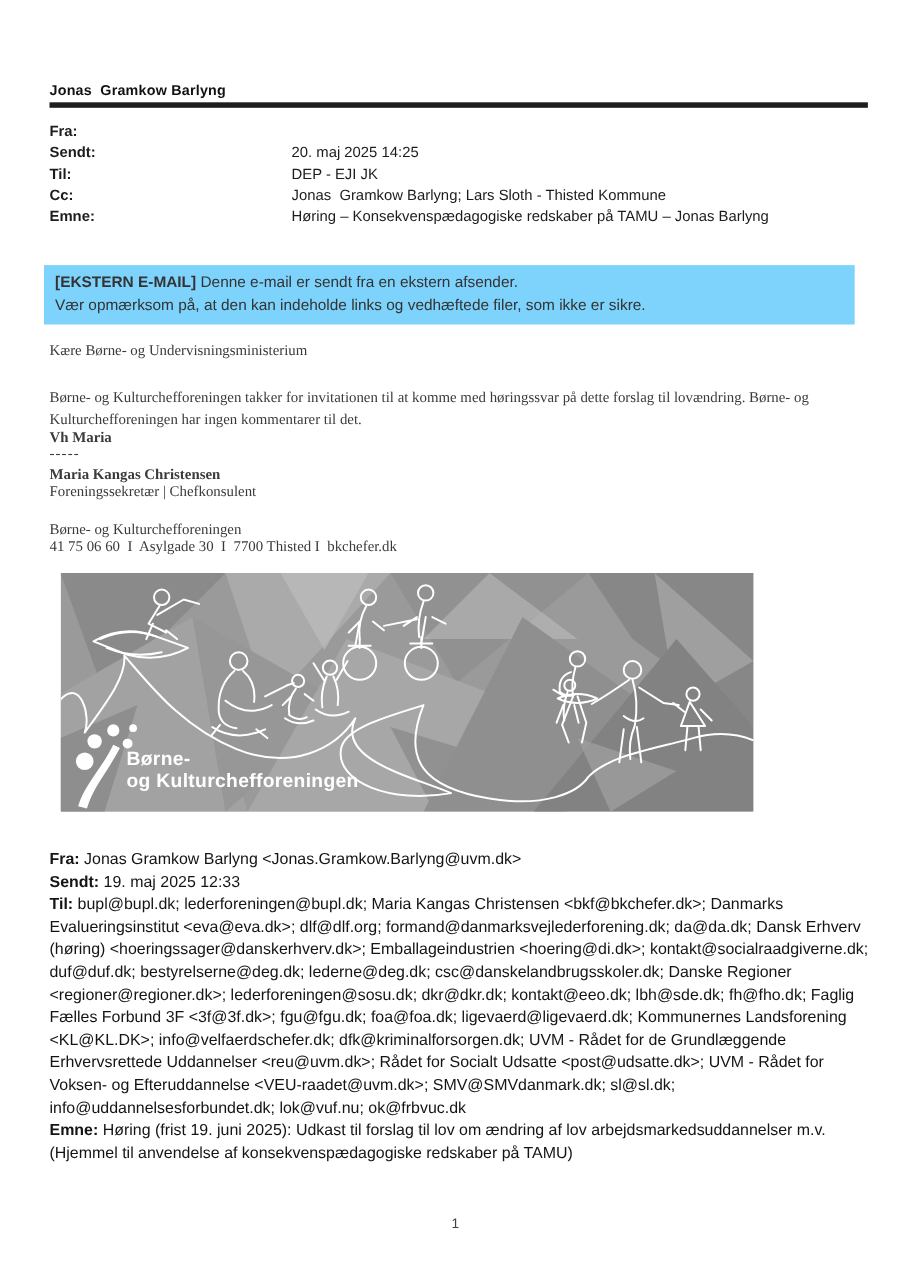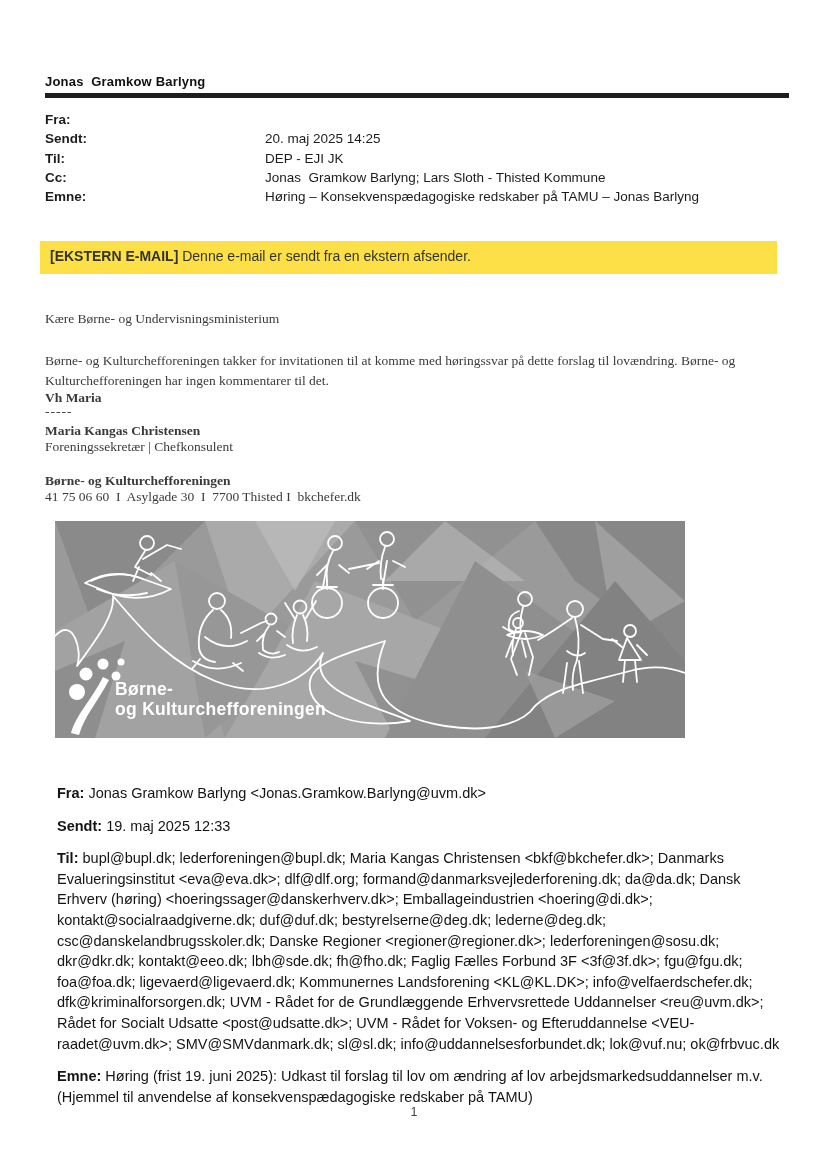--- a/index.html
+++ b/index.html
@@ -26,40 +26,40 @@
 
   
   #hdr1 { left: 45px; top: 110px; width: 744px; font-size: 13.5px; }
   #hdr1 .row { display: flex; line-height: 19.3px; }
   #hdr1 .lbl { width: 220px; font-weight: bold; flex: 0 0 220px; }
   #hdr1 .val { flex: 1; white-space: pre-wrap; }
 
   
   #notice {
     left: 40px; top: 241px; width: 737px;
-    background: #fde047;
+    background: #7dd3fc;
     padding: 5px 10px 7px 10px;
     font-size: 14px; line-height: 21px; color: #333;
   }
   #notice .b { font-weight: bold; }
 
   
   #body1 {
     left: 45px; top: 304px; width: 750px;
     font-family: "Liberation Serif", serif;
     font-size: 13.5px; color: #3a3a3a;
   }
   #body1 .line { position: absolute; left: 0; width: 750px; }
   #greeting    { top: 7px; }
   #paragraph   { top: 35px; line-height: 19.5px; margin-top: 12px; }
   #signoff     { top: 86px; font-weight: bold; }
   #sig-divider { top: 100px; letter-spacing: 1px; }
   #sig-name    { top: 119px; font-weight: bold; }
   #sig-role    { top: 135px; }
-  #sig-org     { top: 169px; font-weight: bold; }
+  #sig-org     { top: 169px; font-weight: normal; }
   #sig-contact { top: 185px; white-space: pre-wrap; }
 
   
   #banner {
     left: 55px; top: 521px; width: 704px; height: 217px;
     overflow: hidden;
   }
   #banner svg { display: block; width: 630px; height: 217px; }
   #banner .logo-text {
     position: absolute; left: 60px; color: #ffffff;
@@ -67,21 +67,21 @@
     letter-spacing: 0.3px;
   }
   #logo-line1 { top: 158px; }
   #logo-line2 { top: 178px; }
 
   
   #email2 {
     left: 45px; top: 771px; width: 752px;
     font-size: 14.5px; line-height: 20.6px; color: #141414;
   }
-  #email2 p { margin: 12px; }
+  #email2 p { margin: 0; }
   #email2 .lbl { font-weight: bold; }
 
   
   #page-number {
     left: 0; top: 1105px; width: 828px;
     text-align: center; font-size: 12.5px; color: #444;
   }
 </style>
 </head>
 <body>
@@ -106,20 +106,21 @@
     <span class="val">Jonas  Gramkow Barlyng; Lars Sloth - Thisted Kommune</span>
   </div>
   <div class="row">
     <span class="lbl">Emne:</span>
     <span class="val">Høring – Konsekvenspædagogiske redskaber på TAMU – Jonas Barlyng</span>
   </div>
 </div>
 
 <div id="notice" class="abs">
   <div><span class="b">[EKSTERN E-MAIL]</span><span> Denne e-mail er sendt fra en ekstern afsender.</span></div>
+  <div>Vær opmærksom på, at den kan indeholde links og vedhæftede filer, som ikke er sikre.</div>
 </div>
 
 <div id="body1" class="abs">
   <div id="greeting" class="line">Kære Børne- og Undervisningsministerium</div>
   <div id="paragraph" class="line">Børne- og Kulturchefforeningen takker for invitationen til at komme med høringssvar på dette forslag til lovændring. Børne- og Kulturchefforeningen har ingen kommentarer til det.</div>
   <div id="signoff" class="line">Vh Maria</div>
   <div id="sig-divider" class="line">-----</div>
   <div id="sig-name" class="line">Maria Kangas Christensen</div>
   <div id="sig-role" class="line">Foreningssekretær | Chefkonsulent</div>
   <div id="sig-org" class="line">Børne- og Kulturchefforeningen</div>

